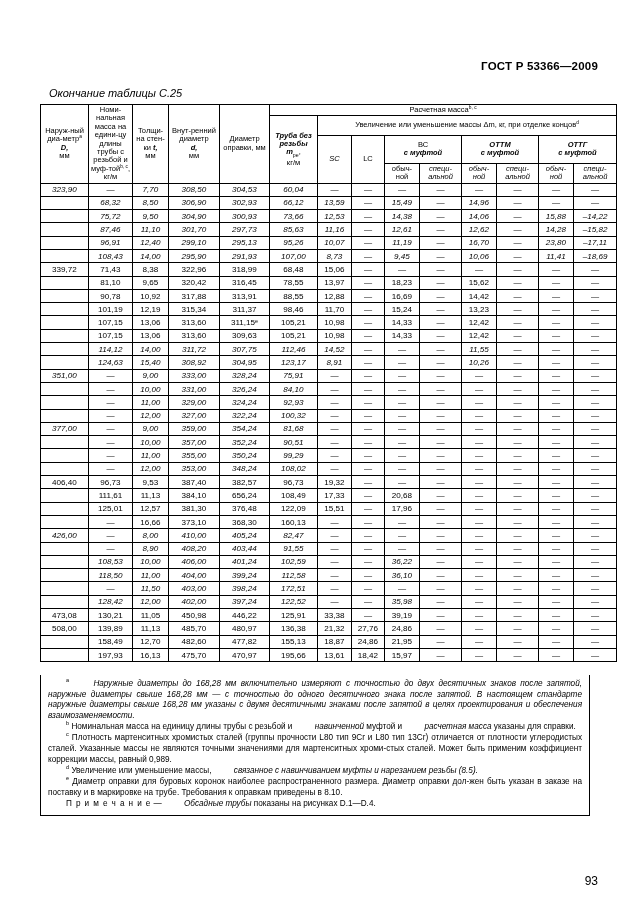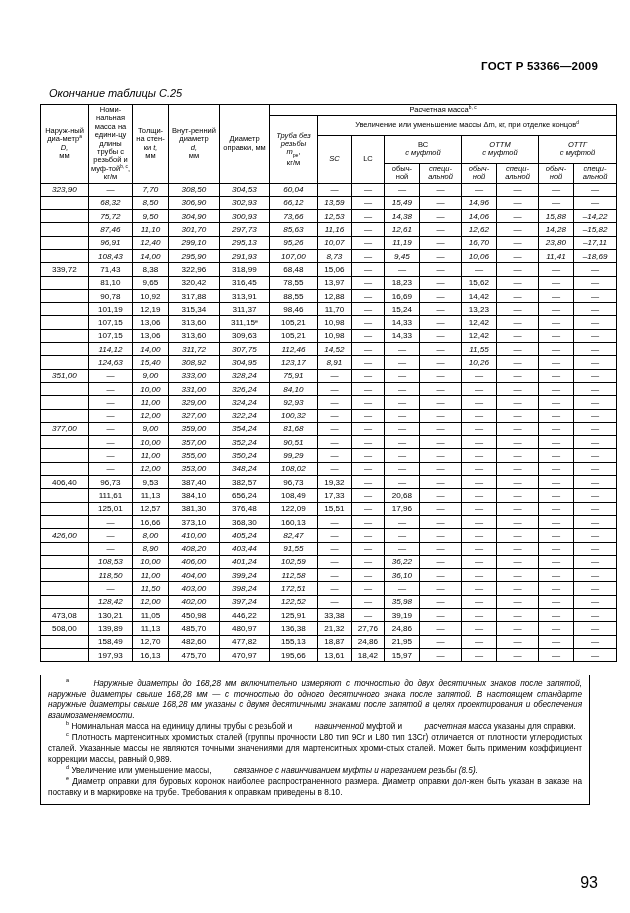--- a/index.html
+++ b/index.html
@@ -53,21 +53,21 @@
     padding: 0;
     vertical-align: middle;
     text-align: center;
     line-height: 1.12;
   }
   table.maintable thead th {
     font-weight: normal;
     padding: 1px 1px;
     font-size: 7.5px;
   }
-  .hdr-it { font-style: italic; }
+  .hdr-it { font-style: italic; font-weight: bold; }
   sup {
     font-size: 0.64em;
     vertical-align: super;
     line-height: 0;
   }
   .num {
     font-style: italic;
     font-size: 8.1px;
     height: 12.3px;
   }
@@ -95,21 +95,21 @@
   .note-marker {
     font-size: 0.68em;
     vertical-align: super;
     line-height: 0;
   }
   .prim { letter-spacing: 0.9px; }
   .pageno {
     position: absolute;
     right: 32px;
     top: 866px;
-    font-size: 16px;
+    font-size: 12px;
   }
   
   col.c0 { width: 48px; }
   col.c1 { width: 44px; }
   col.c2 { width: 36px; }
   col.c3 { width: 51px; }
   col.c4 { width: 50px; }
   col.c5 { width: 48px; }
   col.c6 { width: 34px; }
   col.c7 { width: 33px; }
@@ -786,17 +786,18 @@
         </tr>
       </tbody>
   </table>
 
   <div class="notes">
     <p><span class="note-marker">a</span> <span class="it">Наружные диаметры до 168,28 мм включительно измеряют с точностью до двух десятичных знаков после запятой, наружные диаметры свыше 168,28 мм — с точностью до одного десятичного знака после запятой. В настоящем  стандарте наружные диаметры свыше 168,28 мм указаны с двумя десятичными знаками после запятой в целях проектирования и обеспечения взаимозаменяемости.</span></p>
     <p><span class="note-marker">b</span> <span>Номинальная масса на единицу длины трубы с резьбой и </span><span class="it">навинченной</span><span> муфтой и </span><span class="it">расчетная масса</span><span> указаны для справки.</span></p>
     <p><span class="note-marker">c</span> <span>Плотность мартенситных хромистых сталей (группы прочности L80 тип 9Cr и L80 тип 13Cr) отличается от плотности углеродистых сталей. Указанные массы не являются точными значениями для мартенситных хроми-стых сталей. Может быть применим коэффициент коррекции массы, равный 0,989.</span></p>
     <p><span class="note-marker">d</span> <span>Увеличение или уменьшение массы, </span><span class="it">связанное с навинчиванием муфты и нарезанием резьбы (8.5).</span></p>
     <p><span class="note-marker">e</span> <span>Диаметр оправки для буровых коронок наиболее распространенного размера. Диаметр оправки дол-жен быть указан в заказе на поставку и в маркировке на трубе. Требования к оправкам приведены в 8.10.</span></p>
+    <p><span class="prim">П р и м е ч а н и е</span><span> — </span><span class="it">Обсадные трубы</span><span> показаны на рисунках  D.1—D.4.</span></p>
   </div>
 
   <div class="pageno">93</div>
 
 </div>
 
 </body></html>

